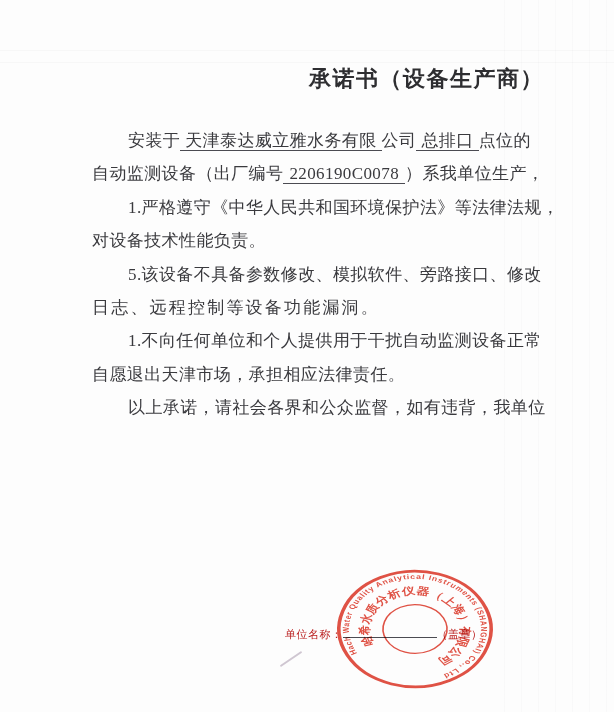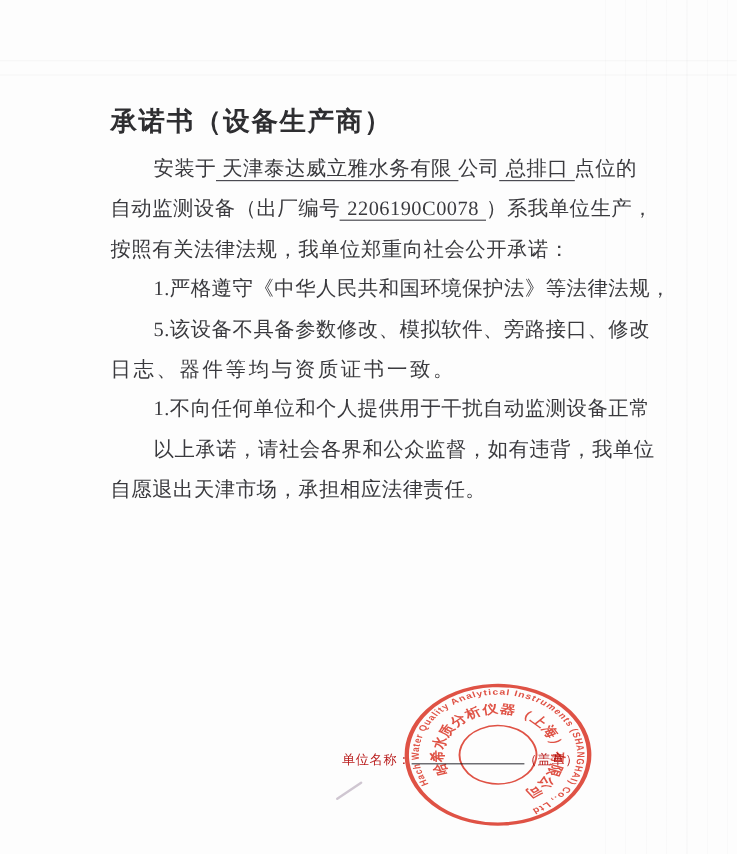--- a/index.html
+++ b/index.html
@@ -15,22 +15,22 @@
     background:repeating-linear-gradient(90deg,
       rgba(120,120,130,0.03) 0 1px, rgba(0,0,0,0) 1px 17px);
     pointer-events:none;
   }
   .scan-hline{position:absolute;left:0;width:614px;height:1px;background:rgba(90,90,100,0.04);}
   .pencil-mark{
     position:absolute;left:278px;top:658px;width:26px;height:2px;
     background:rgba(150,130,155,0.45);transform:rotate(-34deg);border-radius:2px;
   }
   .title{
-    position:absolute;top:86px;left:92px;width:452px;margin:0;
-    text-align:left;font-size:22px;font-weight:bold;color:#2e2e31;
+    position:absolute;top:64px;left:92px;width:452px;margin:0;
+    text-align:right;font-size:22px;font-weight:bold;color:#2e2e31;
     letter-spacing:1.5px;
   }
   .doc-body{position:absolute;top:124px;left:92px;width:460px;color:#3a3a3e;}
   .line{
     height:33.4px;line-height:33.4px;font-size:17px;letter-spacing:0.4px;
     white-space:nowrap;
   }
   .ind{padding-left:36px;}
   .ls1{letter-spacing:1.3px;}
   .ls2{letter-spacing:2.2px;}
@@ -59,27 +59,27 @@
 
   <div class="scan-streaks"></div>
   <div class="scan-hline" style="top:50px;"></div>
   <div class="scan-hline" style="top:62px;"></div>
 
   <h1 class="title">承诺书（设备生产商）</h1>
 
   <div class="doc-body">
     <div class="line ind"><span>安装于</span><span class="u">天津泰达威立雅水务有限</span><span>公司</span><span class="u">总排口</span><span>点位的</span></div>
     <div class="line"><span>自动监测设备（出厂编号</span><span class="u-serial">2206190C0078</span><span>）系我单位生产，</span></div>
-    <div class="line">按照有关法律法规，我单位郑重向社会公开承诺：</div>
     <div class="line ind">1.严格遵守《中华人民共和国环境保护法》等法律法规，</div>
+    <div class="line">对设备技术性能负责。</div>
     <div class="line ind">5.该设备不具备参数修改、模拟软件、旁路接口、修改</div>
-    <div class="line ls2">日志、器件等均与资质证书一致。</div>
+    <div class="line ls2">日志、远程控制等设备功能漏洞。</div>
     <div class="line ind">1.不向任何单位和个人提供用于干扰自动监测设备正常</div>
+    <div class="line">自愿退出天津市场，承担相应法律责任。</div>
     <div class="line ind">以上承诺，请社会各界和公众监督，如有违背，我单位</div>
-    <div class="line">自愿退出天津市场，承担相应法律责任。</div>
   </div>
 
   <div class="sig-row"><span>单位名称：</span><span class="sig-blank"></span><span>（盖章）</span></div>
 
   <svg class="seal" viewBox="-85 -85 170 170" aria-hidden="true">
     <g transform="scale(1,0.76)">
       <g transform="rotate(18)">
         <circle r="76" fill="none" stroke-width="3.6" stroke="#dd3a2b"></circle>
         <circle r="32" fill="none" stroke-width="1.6" stroke="#dd3a2b"></circle>
         <defs>

